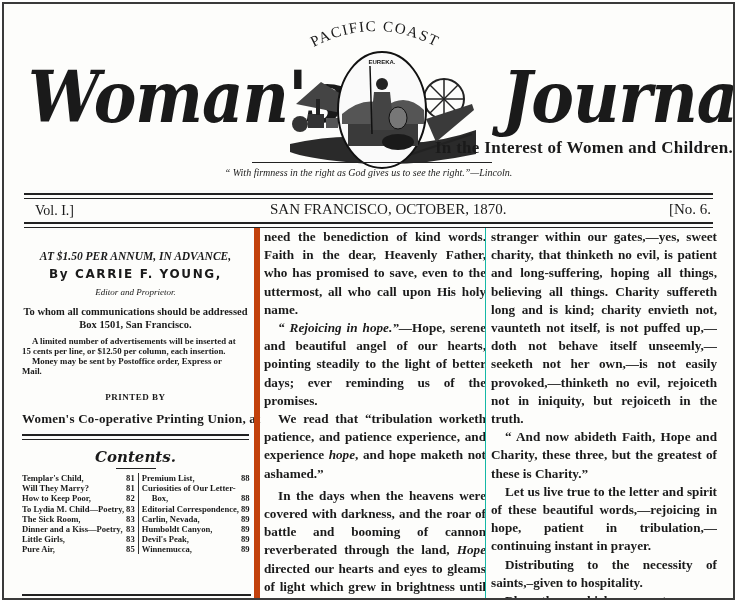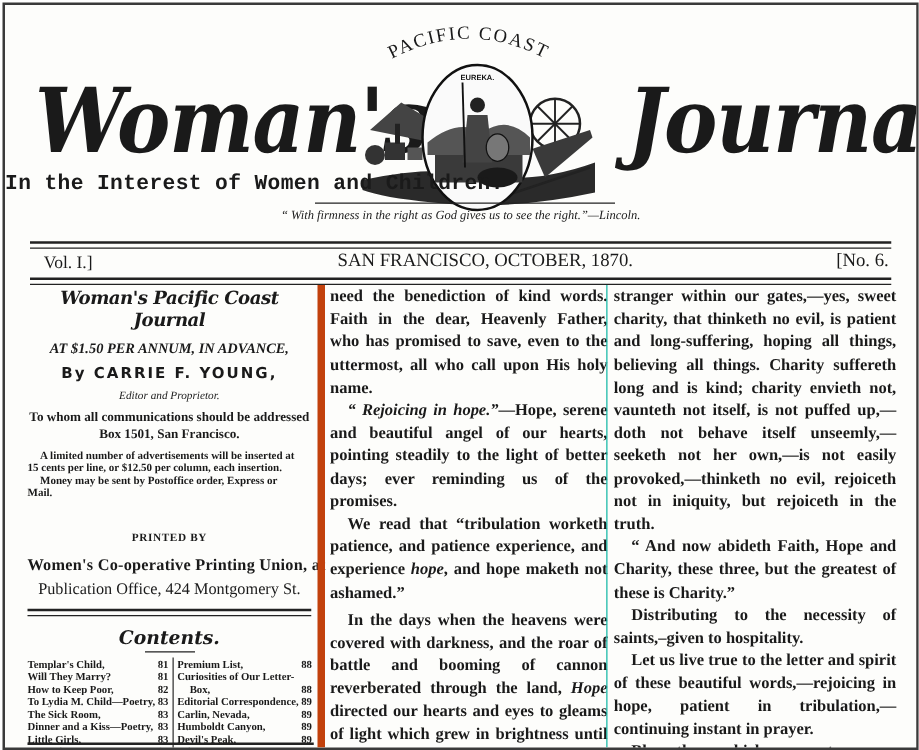--- a/index.html
+++ b/index.html
@@ -5,48 +5,48 @@
   html, body { margin: 0; padding: 0; background: #fff; }
   body { width: 735px; height: 600px; overflow: hidden; position: relative; font-family: "DejaVu Serif", "Liberation Serif", serif; color: #1a1a1a; }
   .page { position: absolute; left: 2px; top: 2px; width: 729px; height: 594px; border: 2px solid #3a3a3a; background: #fdfdfb; overflow: hidden; }
 
   
   .pacific { position: absolute; left: 296px; top: 14px; width: 150px; height: 30px; }
   .pacific svg { width: 150px; height: 34px; }
   .title-left { position: absolute; left: 24px; top: 58px; font-family: "DejaVu Serif", serif; font-weight: bold; font-size: 64px; line-height: 1; letter-spacing: -1px; font-style: italic; transform: scaleY(1.12); transform-origin: left top; }
   .title-right { position: absolute; left: 498px; top: 58px; font-family: "DejaVu Serif", serif; font-weight: bold; font-size: 64px; line-height: 1; letter-spacing: -1px; font-style: italic; transform: scaleY(1.12); transform-origin: left top; }
   .emblem { position: absolute; left: 282px; top: 40px; width: 192px; height: 132px; }
-  .tagline { position: absolute; left: 0; right: 0; top: 134px; text-align: left; font-family: Liberation Mono, monospace; font-weight: bold; font-size: 17px; letter-spacing: 0.3px; }
+  .tagline { position: absolute; left: 0; right: 0; top: 134px; text-align: right; font-family: Liberation Serif, serif; font-weight: bold; font-size: 17px; letter-spacing: 0.3px; }
   .tag-rule { position: absolute; left: 248px; width: 240px; top: 158px; height: 0; border-top: 1.5px solid #222; }
   .motto { position: absolute; left: 0; right: 0; top: 163px; text-align: center; font-style: italic; font-size: 10px; font-family: "Liberation Serif", serif; }
 
   .rule-double { position: absolute; left: 20px; right: 20px; height: 3px; border-top: 2px solid #222; border-bottom: 1px solid #222; }
   .dateline { position: absolute; left: 31px; right: 20px; top: 195px; height: 22px; font-family: "Liberation Serif", serif; font-size: 14px; }
   .dateline .vol { position: absolute; left: 0; top: 4px; }
   .dateline .city { position: absolute; left: 235px; top: 2px; font-size: 15px; }
   .dateline .num { position: absolute; right: 2px; top: 2px; font-size: 15px; }
 
   
   .col { position: absolute; top: 224px; font-family: "Liberation Serif", serif; font-size: 13.2px; line-height: 18.2px; text-align: justify; }
   .col1 { left: 18px; width: 227px; text-align: center; }
   .col2 { left: 250px; width: 222px; border-left: 6px solid #c2410c; padding-left: 4px; height: 370px; }
   .col3 { left: 481px; width: 226px; border-left: 1px solid #14b8a6; padding-left: 5px; height: 370px; }
   .col p { margin: 0; font-weight: bold; }
   .col p.indent { text-indent: 14px; }
   .col em { font-style: italic; }
 
   .jtitle { font-family: "DejaVu Serif", serif; font-weight: bold; font-style: italic; font-size: 14.5px; letter-spacing: -0.4px; margin-top: 2px; }
   .pubmonthly { font-size: 10.5px; font-weight: bold; margin-top: 2px; letter-spacing: 0.3px; }
-  .price { font-size: 11.5px; font-style: italic; font-weight: bold; margin-top: 4px; }
+  .price { font-size: 11.5px; font-style: italic; font-weight: bold; margin-top: 19px; }
   .byline { font-family: "DejaVu Sans", sans-serif; font-weight: bold; font-size: 12px; letter-spacing: 1.6px; margin-top: 0; }
   .editor { font-style: italic; font-size: 9px; }
   .addr { font-size: 10.5px; line-height: 13px; margin-top: 3px; font-weight: bold; }
   .ads { font-size: 8.8px; line-height: 10px; text-align: left; margin-top: 5px; font-weight: bold; }
   .ads .ind { padding-left: 10px; }
-  .printed { font-size: 9px; font-weight: bold; margin-top: 22px; letter-spacing: 0.5px; }
+  .printed { font-size: 9px; font-weight: bold; margin-top: 12px; letter-spacing: 0.5px; }
   .coop { font-size: 13px; font-weight: bold; margin-top: 4px; letter-spacing: 0.2px; white-space: nowrap; }
   .office { font-size: 13px; margin-top: 1px; white-space: nowrap; }
   .col1-rule { margin: 6px 0 0 0; height: 3px; border-top: 2px solid #222; border-bottom: 1px solid #222; }
   .contents-title { font-family: "DejaVu Serif", serif; font-weight: bold; font-style: italic; font-size: 15px; margin-top: 8px; }
   .contents-rule { width: 40px; margin: 2px auto 4px; border-top: 1px solid #222; }
   .toc { display: flex; text-align: left; font-size: 8.6px; line-height: 10.1px; font-weight: bold; }
   .toc-col { flex: 1; }
   .toc-col.left { padding-right: 3px; border-right: 1px solid #333; }
   .toc-col.right { padding-left: 3px; }
   .toc-row { display: flex; justify-content: space-between; white-space: nowrap; }
@@ -116,37 +116,35 @@
 
   <div class="rule-double" style="top:189px;"></div>
   <div class="dateline">
     <span class="vol">Vol. I.]</span>
     <span class="city">SAN FRANCISCO, OCTOBER, 1870.</span>
     <span class="num">[No. 6.</span>
   </div>
   <div class="rule-double" style="top:218px;"></div>
 
   <div class="col col1">
-    <div class="jtitle">Woman's Pacific Coast Journal</div>
     <div class="price">AT $1.50 PER ANNUM, IN ADVANCE,</div>
     <div class="byline">By CARRIE F. YOUNG,</div>
     <div class="editor">Editor and Proprietor.</div>
     <div class="addr">
       <div>To whom all communications should be addressed</div>
       <div>Box 1501, San Francisco.</div>
     </div>
     <div class="ads">
       <div class="ind">A limited number of advertisements will be inserted at</div>
       <div>15 cents per line, or $12.50 per column, each insertion.</div>
       <div class="ind">Money may be sent by Postoffice order, Express or</div>
       <div>Mail.</div>
     </div>
     <div class="printed">PRINTED BY</div>
     <div class="coop">Women's Co-operative Printing Union, at</div>
-    <div class="office">Publication Office, 424 Montgomery St.</div>
     <div class="col1-rule"></div>
 
     <div class="contents-title">Contents.</div>
     <div class="contents-rule"></div>
 
     <div class="toc">
       <div class="toc-col left" id="toc-left">
           <div class="toc-row">
             <span class="t">Templar's Child,</span>
             <span class="pg">81</span>
@@ -221,18 +219,18 @@
   <div class="col col2">
     <p>need the benediction of kind words.  Faith in the dear, Heavenly Father, who has promised to save, even to the uttermost, all who call upon His holy name.</p>
     <p class="indent"><em>“ Rejoicing in hope.”</em><span>—Hope, serene and beautiful angel of our hearts, pointing steadily to the light of better days; ever reminding us of the promises.</span></p>
     <p class="indent"><span>We read that “tribulation worketh patience, and patience experience, and experience </span><em>hope</em><span>, and hope maketh not ashamed.”</span></p>
     <p class="indent" style="margin-top:4px;"><span>In the days when the heavens were covered with darkness, and the roar of battle and booming of cannon reverberated through the land, </span><em>Hope</em><span> directed our hearts and eyes to gleams of light which grew in brightness until the whole landscape was bathed in sunlight, and the white wings of peace were folded lovingly in every State and household.  Now, it is ours to light the fires of hope in the drunkard's heart, and on the hearthstone of the drunkard's home.  Ours to cheer his desolate wife,—to guide his neglected children.  It is ours to fight, like brave soldiers, for the enactment of statute-laws, that shall protect his</span></p>
   </div>
 
   <div class="col col3">
     <p>stranger within our gates,—yes, sweet charity, that thinketh no evil, is patient and long-suffering, hoping all things, believing all things.  Charity suffereth long and is kind; charity envieth not, vaunteth not itself, is not puffed up,—doth not behave itself unseemly,—seeketh not her own,—is not easily provoked,—thinketh no evil, rejoiceth not in iniquity, but rejoiceth in the truth.</p>
     <p class="indent">“ And now abideth Faith, Hope and Charity, these three, but the greatest of these is Charity.”</p>
+    <p class="indent">Let us live true to the letter and spirit of these beautiful words,—rejoicing in hope, patient in tribulation,—continuing instant in prayer.</p>
     <p class="indent">Distributing to the necessity of saints,–given to hospitality.</p>
-    <p class="indent">Let us live true to the letter and spirit of these beautiful words,—rejoicing in hope, patient in tribulation,—continuing instant in prayer.</p>
     <p class="indent">Bless them which persecute you,—bless, and curse not.</p>
 
   </div>
 </div>
 
 </body></html>

